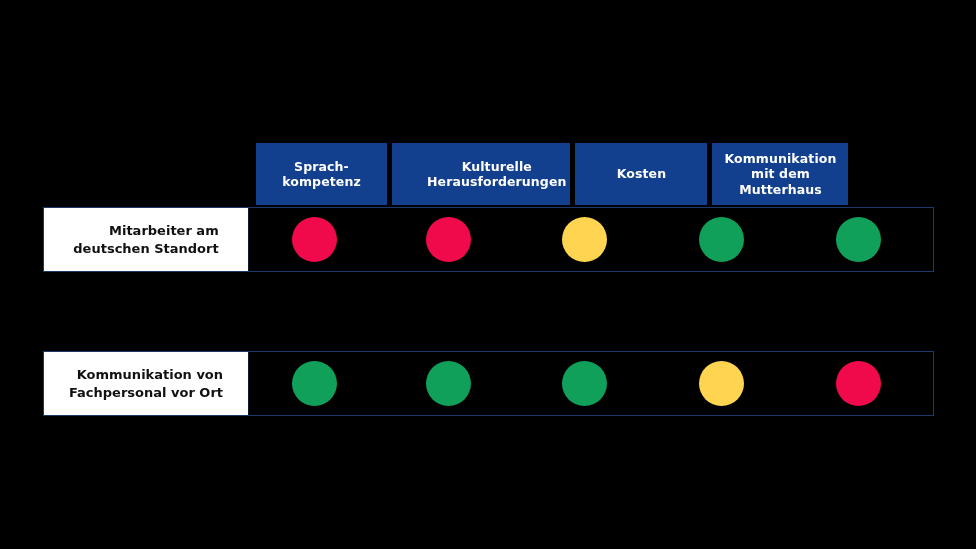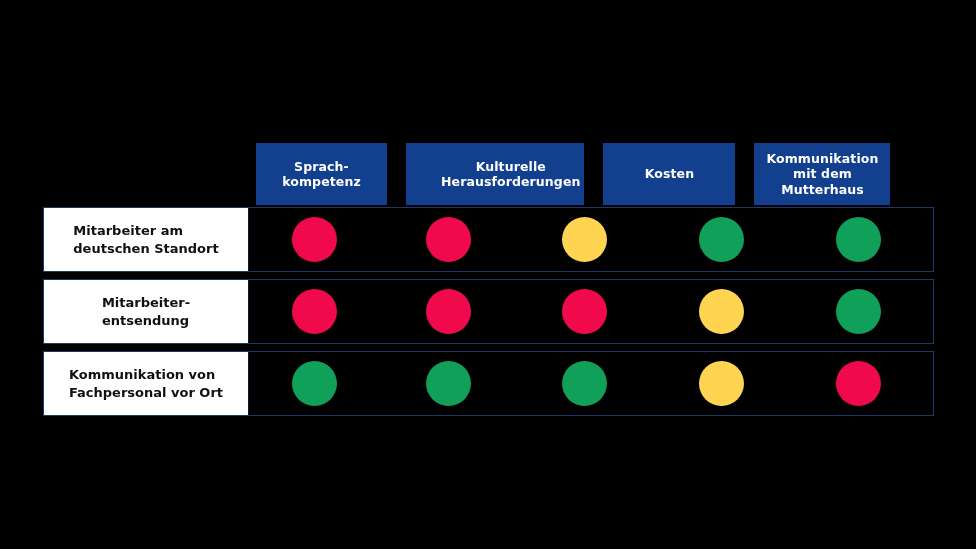--- a/index.html
+++ b/index.html
@@ -26,21 +26,21 @@
   }
 
   
   .header-row {
     position: absolute;
     left: 256px;
     top: 143px;
     width: 678px;
     height: 62px;
     display: flex;
-    gap: 19px;
+    gap: 5px;
   }
   .header-cell {
     background: #123f8e;
     color: #ffffff;
     font-size: 12.5px;
     font-weight: bold;
     line-height: 1.22;
     letter-spacing: 0.1px;
     display: flex;
     align-items: center;
@@ -75,21 +75,21 @@
   .row-label {
     flex: 0 0 205px;
     background: #ffffff;
     color: #111111;
     font-size: 13px;
     font-weight: bold;
     line-height: 1.32;
     display: flex;
     align-items: center;
     justify-content: center;
-    text-align: left;
+    text-align: right;
     box-sizing: border-box;
     padding: 2px 8px;
     white-space: pre-line;
     border-right: 1px solid #0b1b33;
   }
 
   .cells {
     flex: 1 1 auto;
     display: flex;
     align-items: center;
@@ -144,41 +144,20 @@
       </div>
       <div class="cell cl-3">
         <span class="dot" style="background: rgb(17, 160, 90);"></span>
       </div>
       <div class="cell cl-4">
         <span class="dot" style="background: rgb(17, 160, 90);"></span>
       </div>
     </div>
   </div>
 
-  <div class="data-row" id="row-1">
-    <div class="row-label">Mitarbeiter-
-entsendung</div>
-    <div class="cells">
-      <div class="cell cl-0">
-        <span class="dot" style="background: rgb(240, 10, 75);"></span>
-      </div>
-      <div class="cell cl-1">
-        <span class="dot" style="background: rgb(240, 10, 75);"></span>
-      </div>
-      <div class="cell cl-2">
-        <span class="dot" style="background: rgb(240, 10, 75);"></span>
-      </div>
-      <div class="cell cl-3">
-        <span class="dot" style="background: rgb(255, 212, 81);"></span>
-      </div>
-      <div class="cell cl-4">
-        <span class="dot" style="background: rgb(17, 160, 90);"></span>
-      </div>
-    </div>
-  </div>
 
   <div class="data-row" id="row-2">
     <div class="row-label">Kommunikation von
 Fachpersonal vor Ort</div>
     <div class="cells">
       <div class="cell cl-0">
         <span class="dot" style="background: rgb(17, 160, 90);"></span>
       </div>
       <div class="cell cl-1">
         <span class="dot" style="background: rgb(17, 160, 90);"></span>

